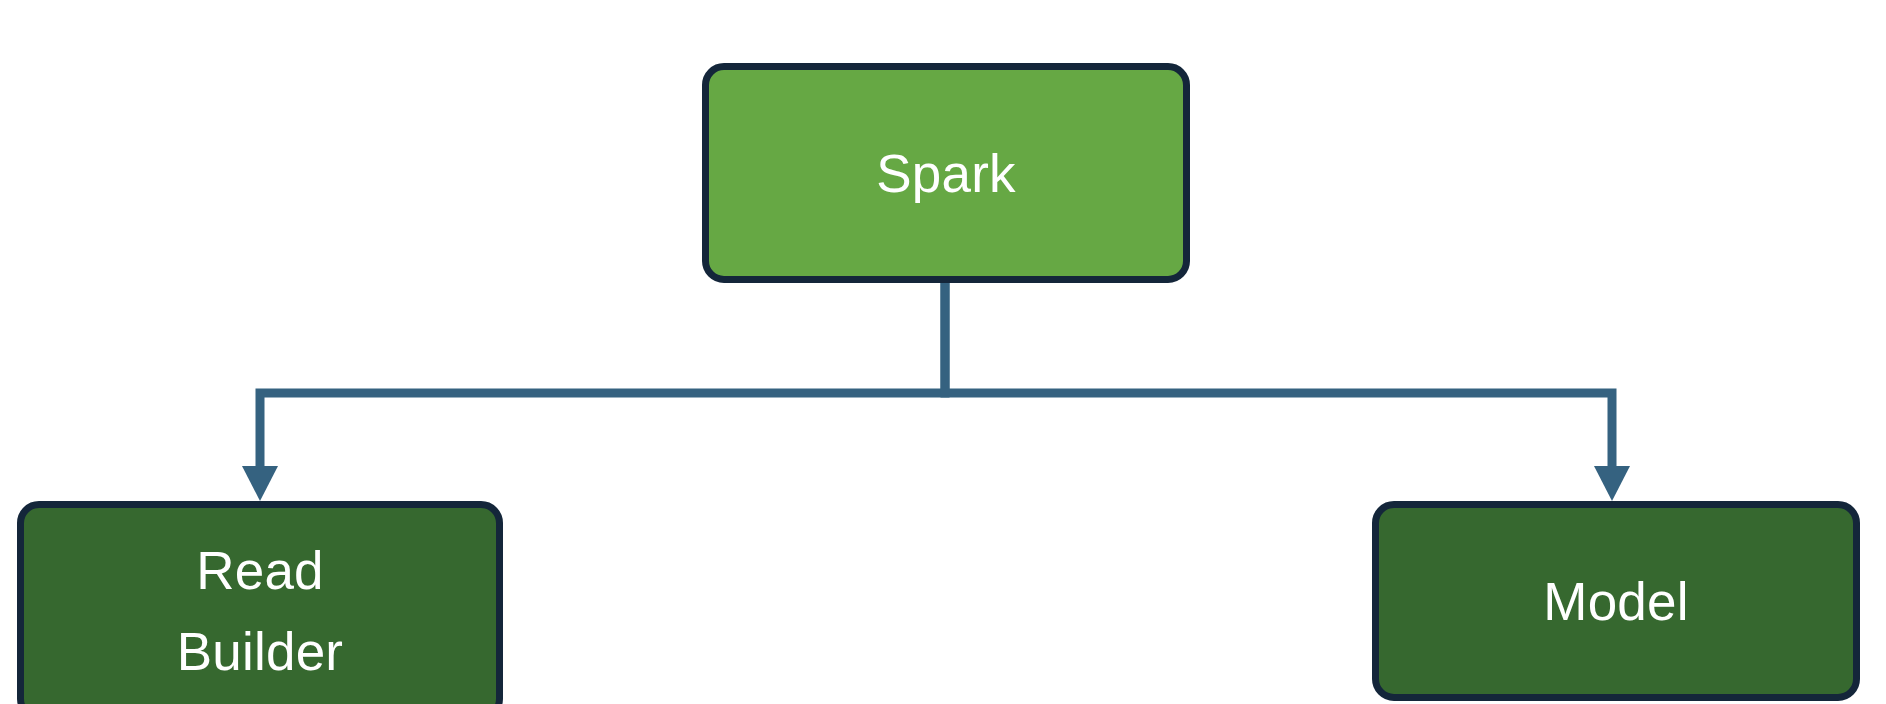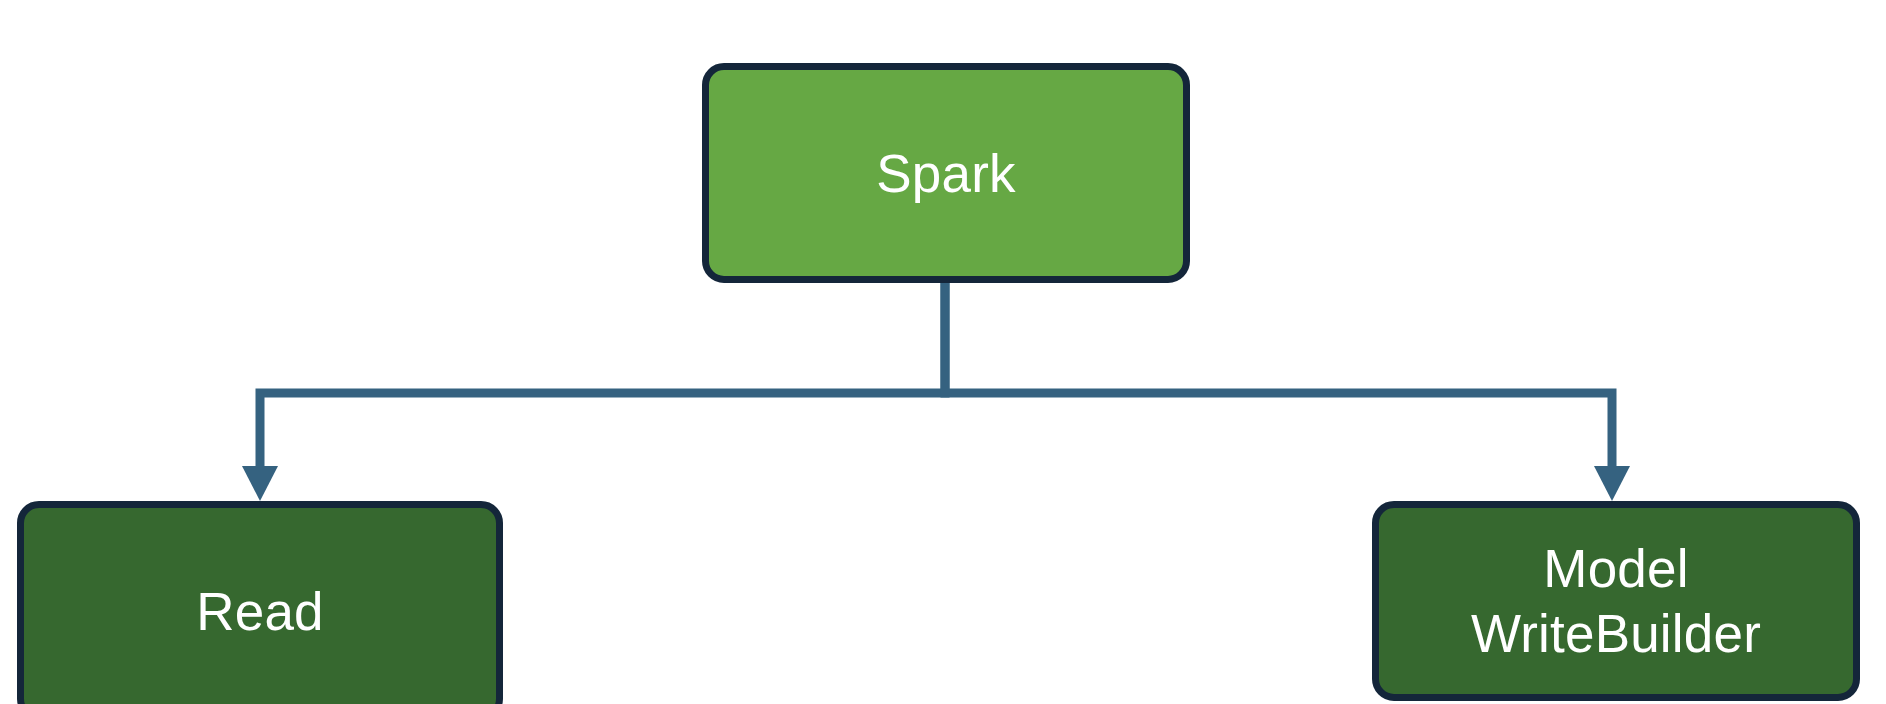--- a/index.html
+++ b/index.html
@@ -88,20 +88,20 @@
       <polygon points="1594,428 1630,428 1612,463" fill="#356280"></polygon>
     </g>
   </svg>
 
   <div class="node" id="node-spark-format-model">
     <span class="node-line">Spark</span>
   </div>
 
   <div class="node" id="node-read-builder">
     <span class="node-line">Read</span>
+    <span class="node-line">Builder</span>
   </div>
 
   <div class="node" id="node-model-write-builder">
     <span class="node-line">Model</span>
-    <span class="node-line">WriteBuilder</span>
   </div>
 
 </div>
 
 </body></html>

